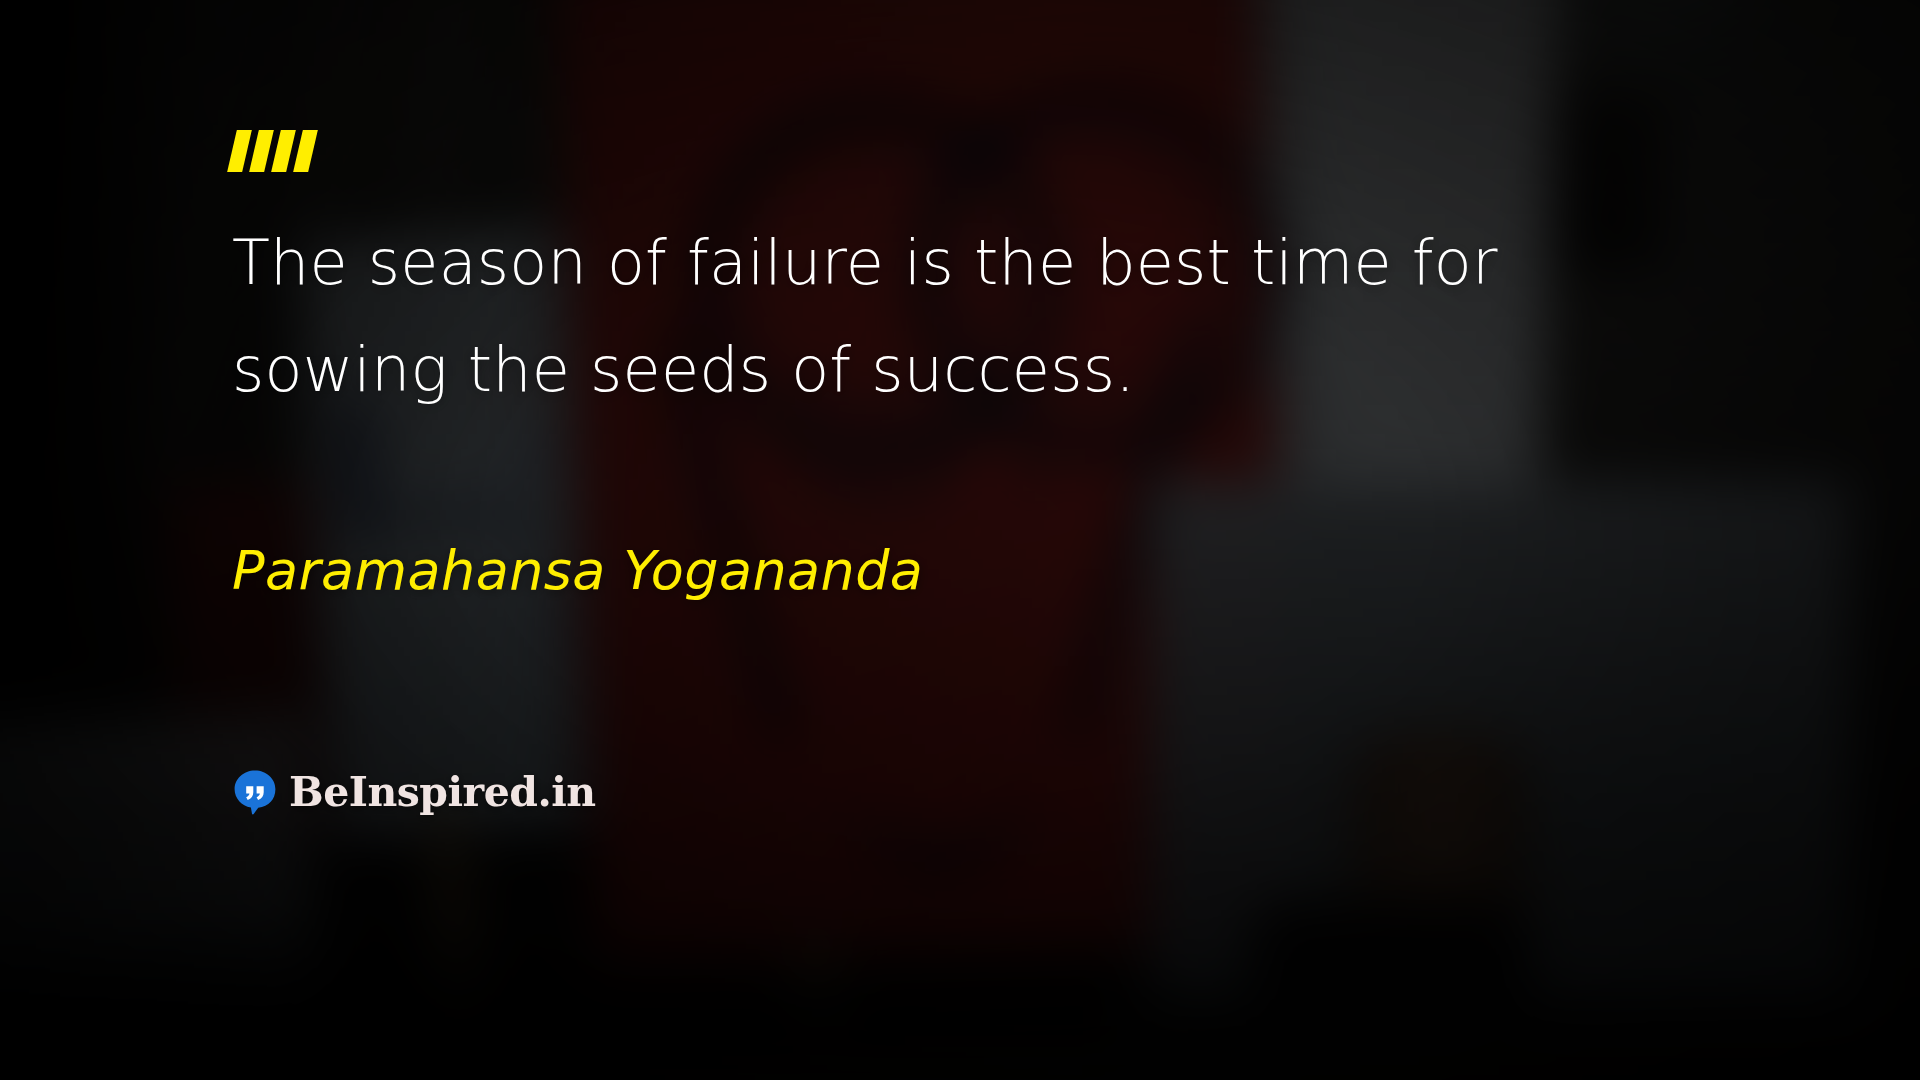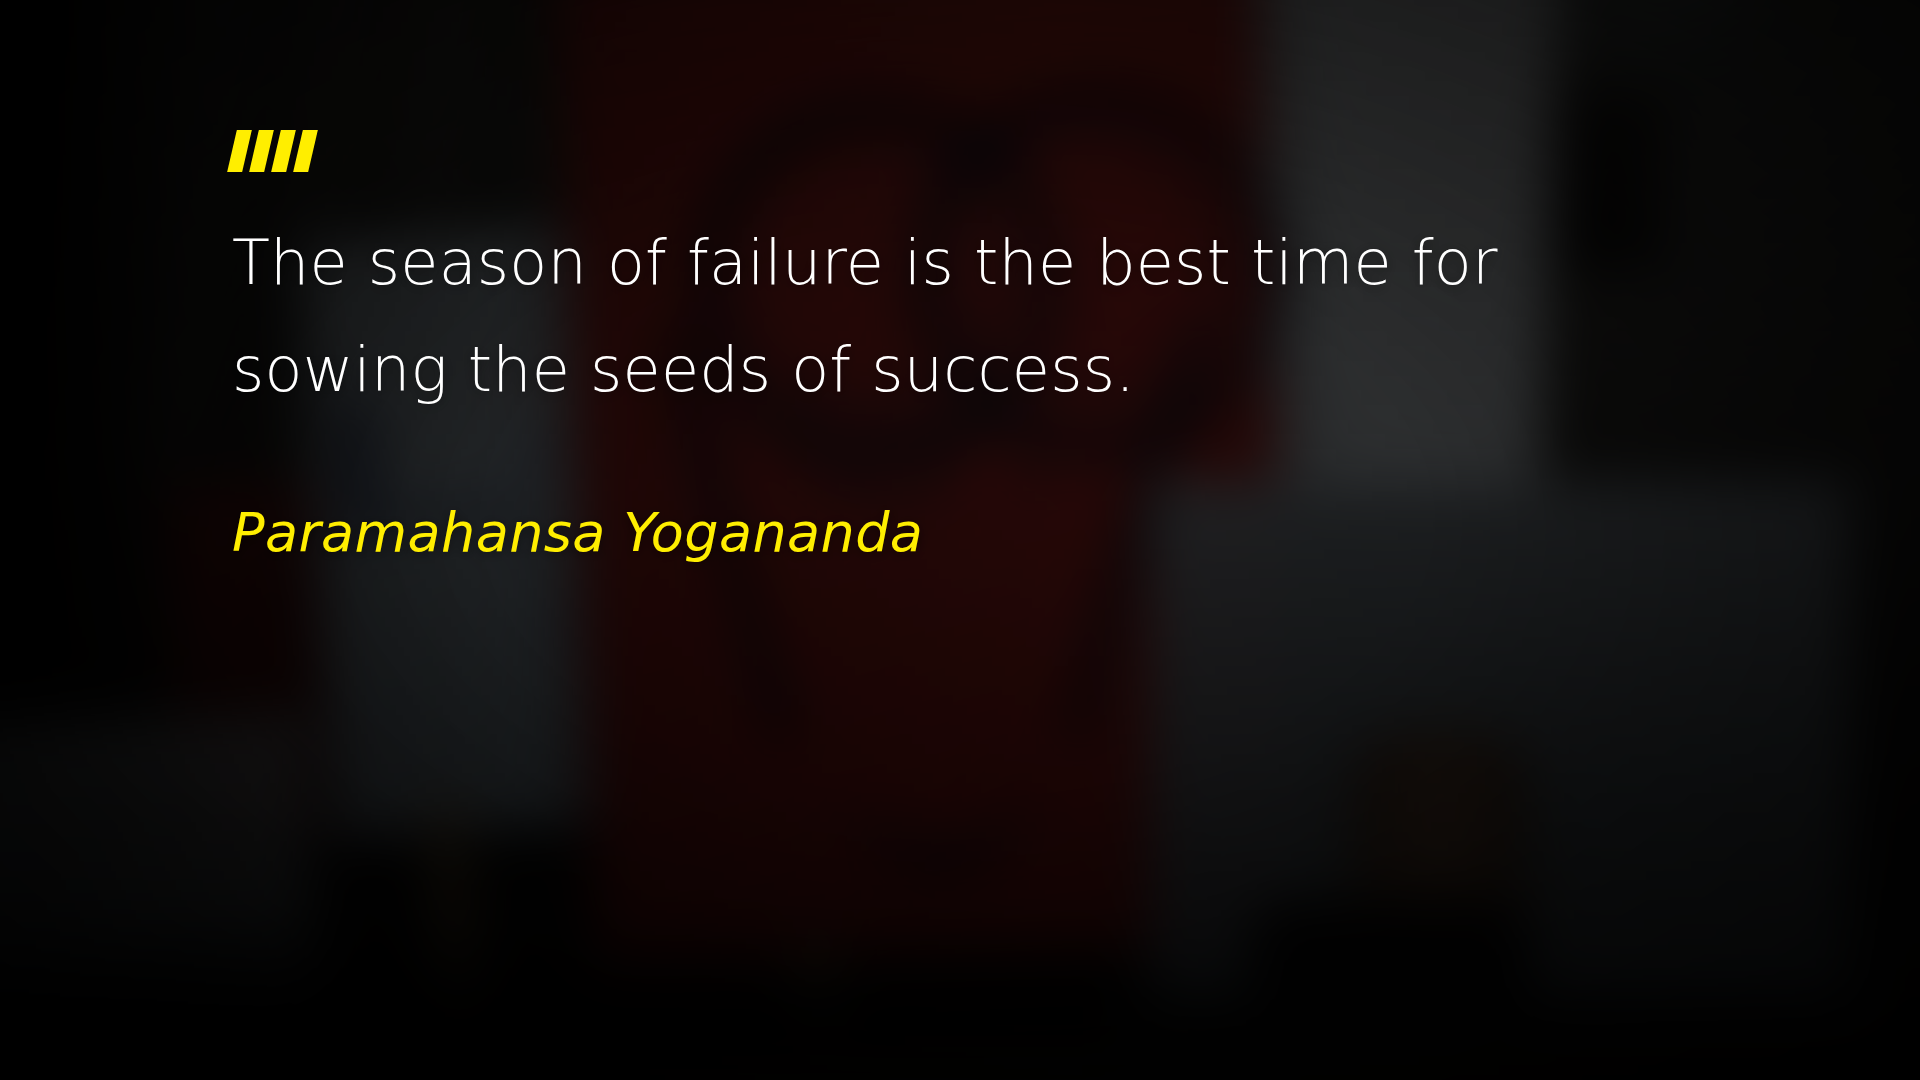--- a/index.html
+++ b/index.html
@@ -296,21 +296,21 @@
     font-family: "DejaVu Sans", sans-serif;
     font-weight: 300;
     font-size: 62px;
     line-height: 1.72;
     letter-spacing: 0.2px;
     max-width: 1470px;
     text-shadow: 0 2px 14px rgba(0,0,0,0.55);
   }
 
   #quote-author {
-    margin-top: 78px;
+    margin-top: 116px;
     color: #ffee00;
     font-family: "DejaVu Sans", sans-serif;
     font-weight: 400;
     font-style: italic;
     font-size: 54px;
     letter-spacing: 0.4px;
     text-shadow: 0 2px 12px rgba(0,0,0,0.5);
   }
 
   
@@ -397,14 +397,24 @@
       <span class="bar"></span>
       <span class="bar"></span>
       <span class="bar"></span>
     </div>
 
     <div id="quote-text">The season of failure is the best time for sowing the seeds of success.</div>
 
     <div id="quote-author">Paramahansa Yogananda</div>
   </div>
 
+  <div id="brand">
+    <div id="brand-bubble">
+      <svg width="46" height="46" viewBox="0 0 46 46" aria-hidden="true">
+        <path d="M23 1.6C11.6 1.6 2.6 9.8 2.6 20.2c0 9.1 6.9 16.7 16.3 18.3l1.1 6.2c.1.8 1.2 1 1.7.3l4.5-6.3c10.6-1.0 17.2-8.6 17.2-18.5C43.4 9.8 34.4 1.6 23 1.6z" fill="#1a73d8"></path>
+        <path d="M14.2 17.2h7.1v6.1c0 3.7-1.9 6.4-5.6 7.7l-1.5-2.8c2.1-.8 3.1-2.0 3.2-3.6h-3.2v-7.4z
+                 M24.6 17.2h7.1v6.1c0 3.7-1.9 6.4-5.6 7.7l-1.5-2.8c2.1-.8 3.1-2.0 3.2-3.6h-3.2v-7.4z" fill="#ffffff"></path>
+      </svg>
+    </div>
+    <span id="brand-name">BeInspired.in</span>
+  </div>
 
 </div>
 
 </body></html>

